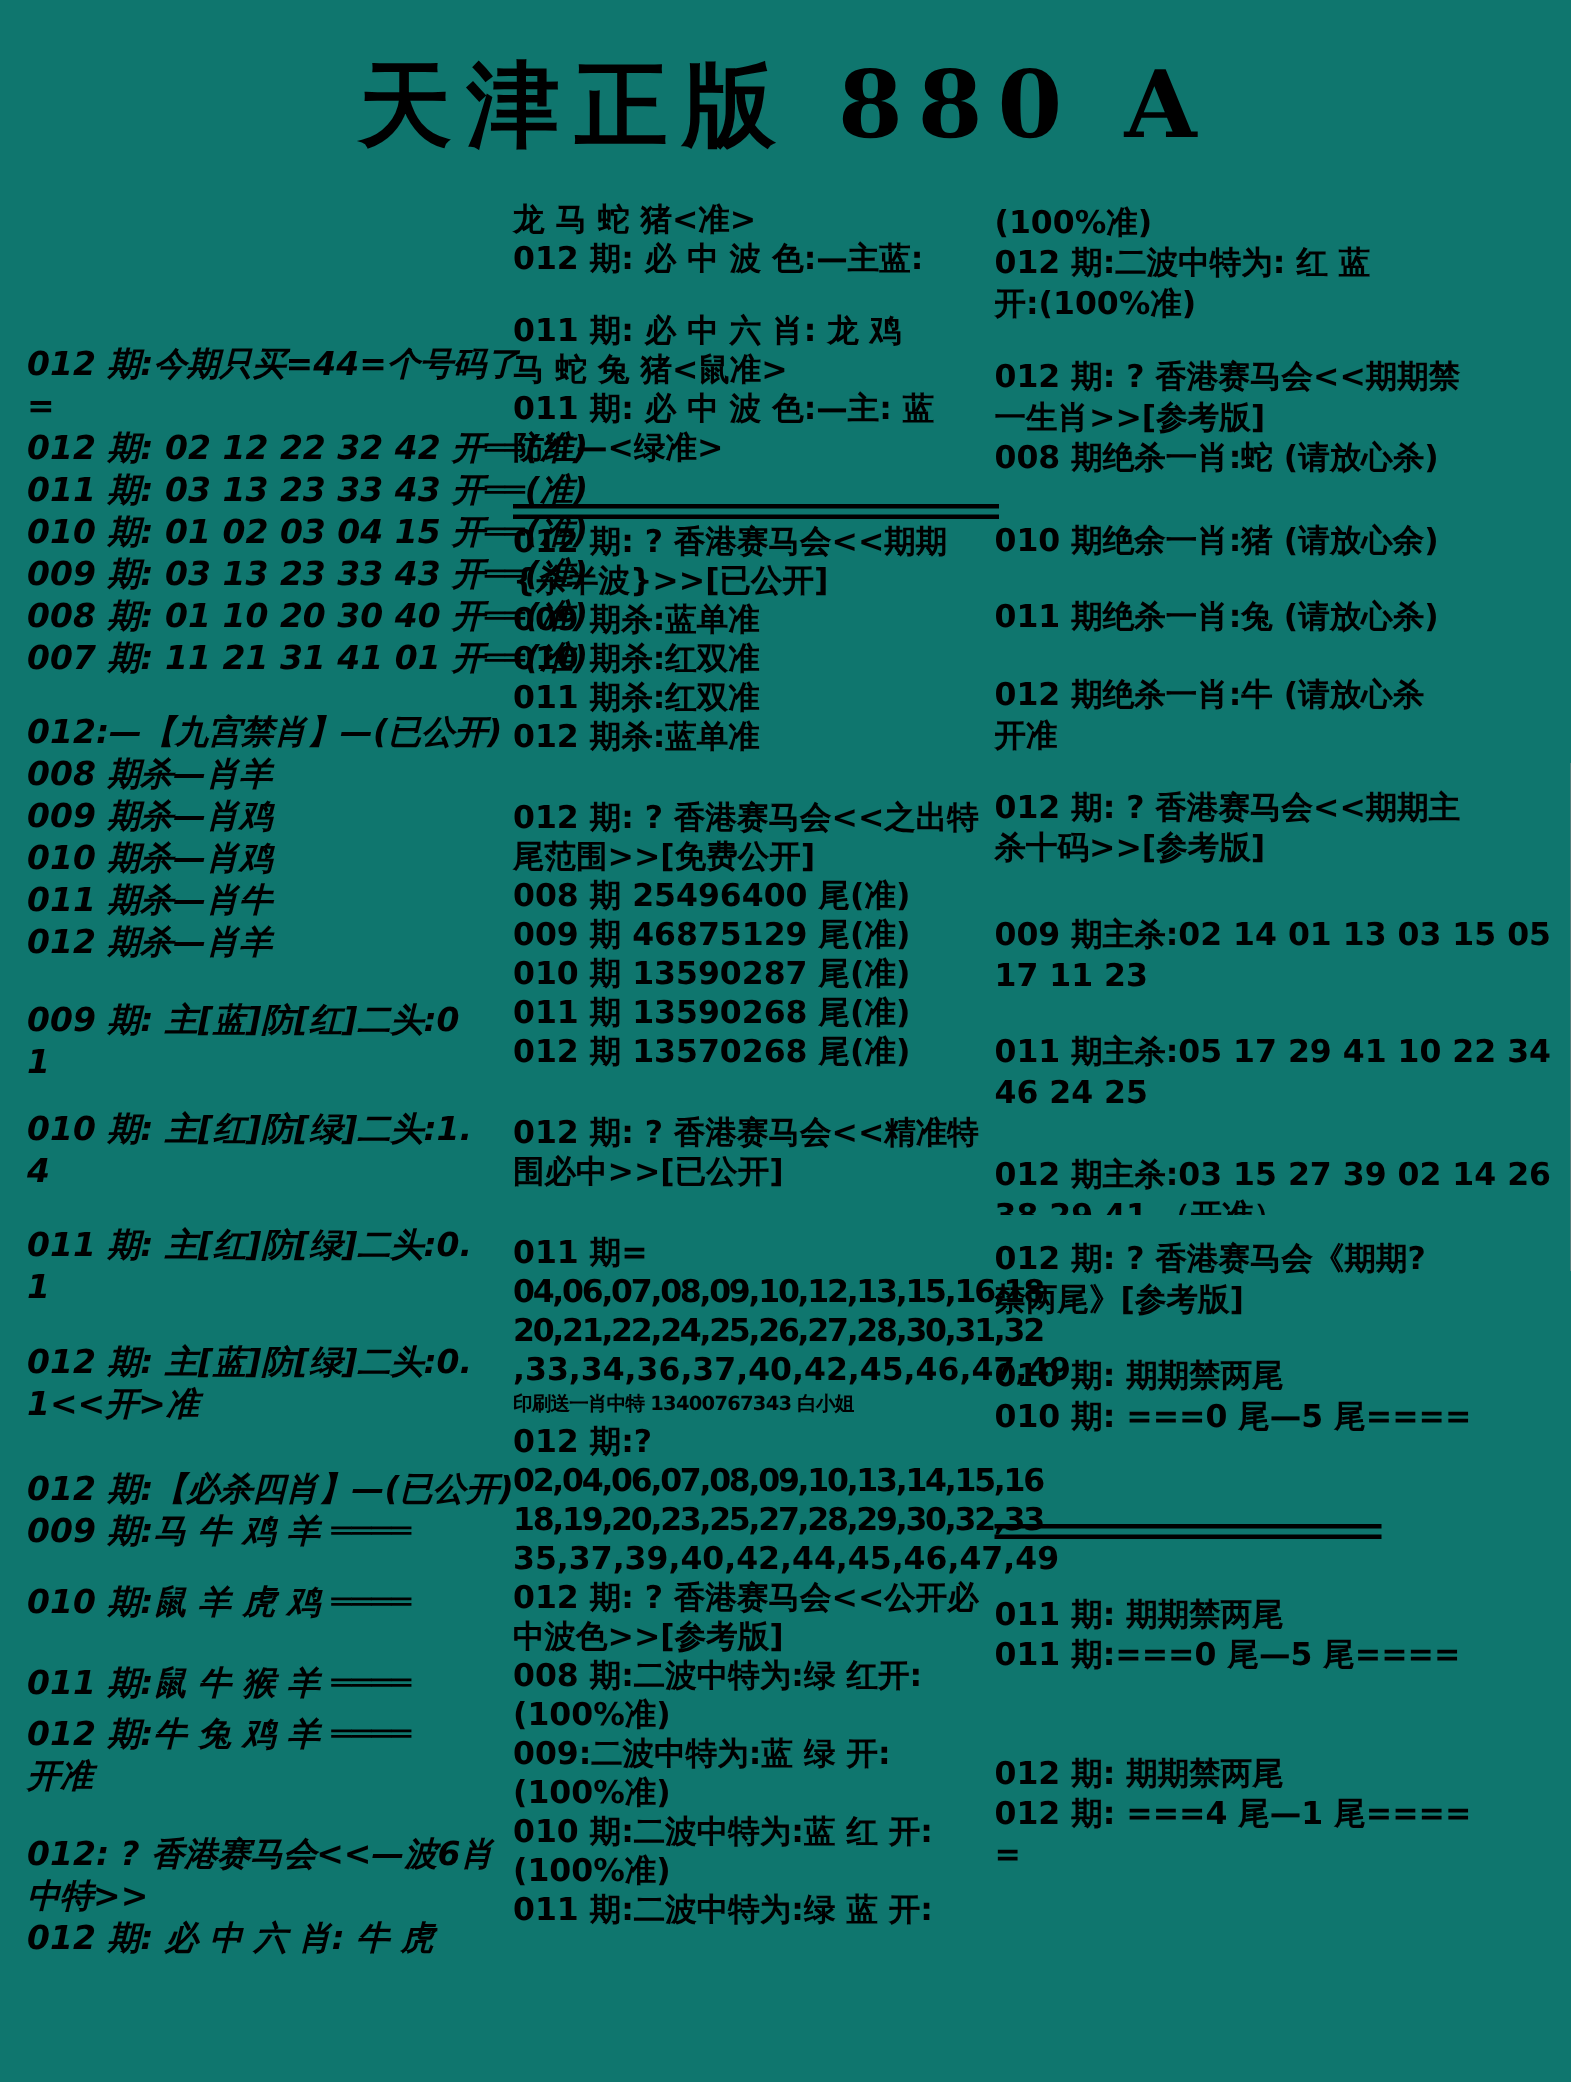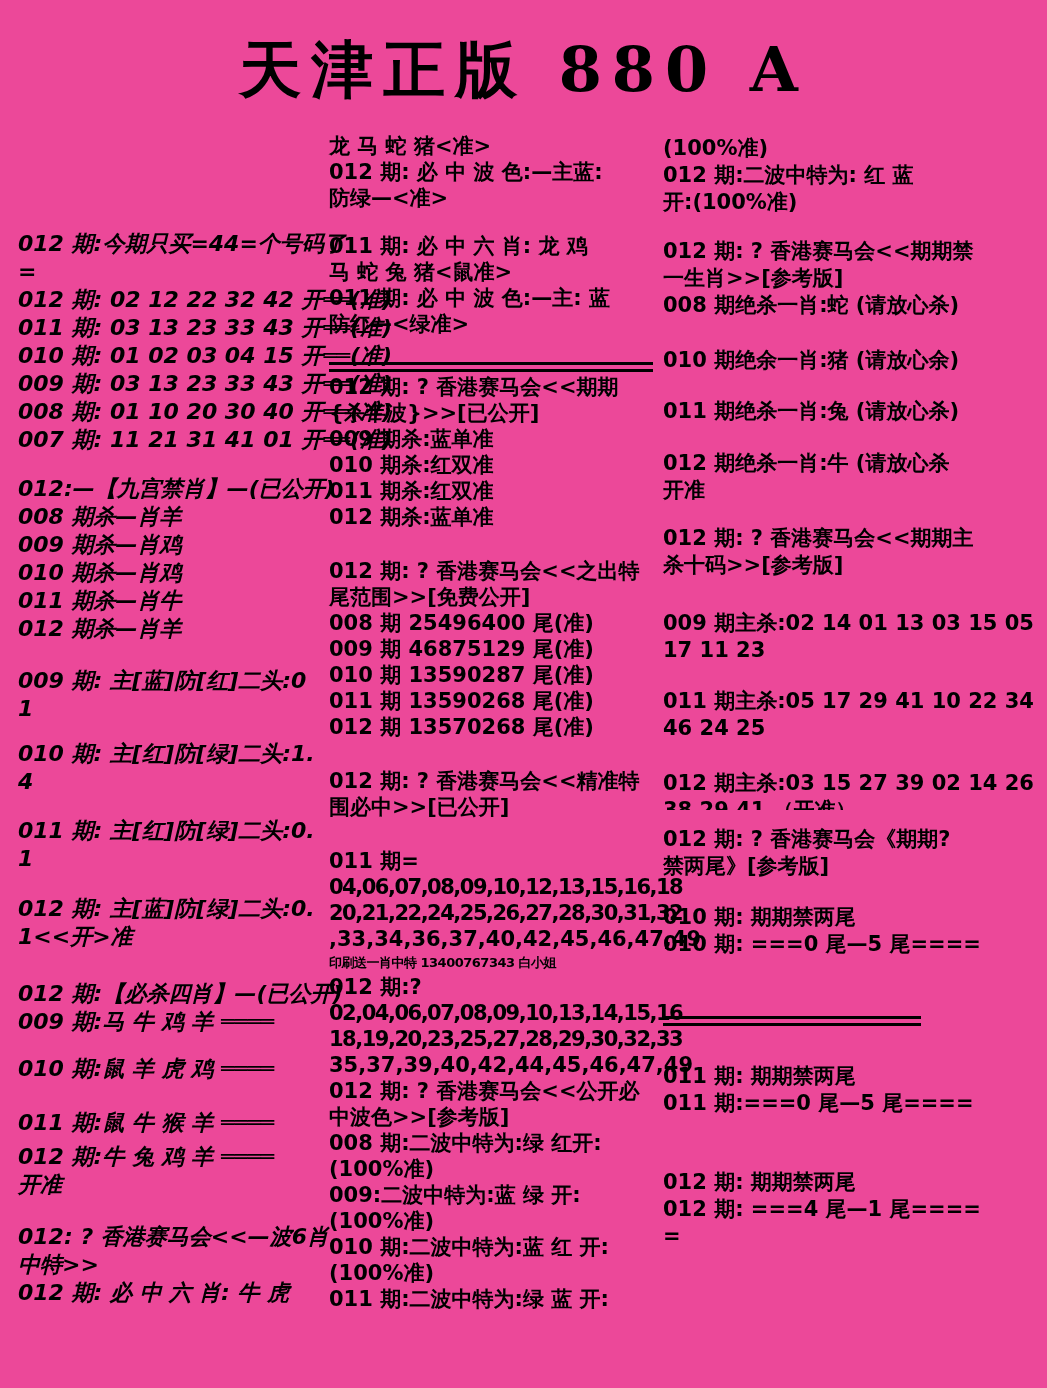--- a/index.html
+++ b/index.html
@@ -1,36 +1,36 @@
 <!DOCTYPE html>
 <html><head>
 <meta charset="utf-8">
 <style>
   html,body{margin:0;padding:0;background:#888;}
   #page{
     position:relative;
     width:1047px;height:1388px;
-    background:#ec4899;
+    background:#0f766e;
     color:#000;
     font-family:"DejaVu Sans", sans-serif;
     overflow:hidden;
   }
   #title{
     position:absolute;
     top:28px;left:0;width:100%;
     text-align:center;
     font-family:"DejaVu Serif", serif;
     font-weight:bold;
     font-size:62px;
     letter-spacing:10px;
     white-space:nowrap;
   }
   .col{position:absolute;}
   #col-left  {left:18px;  top:230px; width:312px;font-style:italic;}
-  #col-middle{left:329px; top:133px; width:324px;}
+  #col-middle{left:342px; top:133px; width:324px;}
   #col-right {left:663px; top:135px; width:382px;}
   .block{margin:0;}
   .line{
     font-weight:bold;
     white-space:nowrap;
   }
   #col-left .line  {font-size:22px; line-height:28px;}
   #col-middle .line{font-size:21px; line-height:26px;}
   #col-right .line {font-size:21px; line-height:27px;}
   .tight{letter-spacing:-1.5px;}
@@ -100,21 +100,20 @@
       <div class="block" style="margin-top: 24px;">
         <div class="line">012: ? 香港赛马会&lt;&lt;—波6肖</div>
         <div class="line">中特&gt;&gt;</div>
         <div class="line">012 期: 必 中 六 肖: 牛 虎</div>
       </div>
     </div>
   <div id="col-middle" class="col">
       <div class="block" style="margin-top: 0px;">
         <div class="line">龙 马 蛇 猪&lt;准&gt;</div>
         <div class="line">012 期: 必 中 波 色:—主蓝:</div>
-        <div class="line">防绿—&lt;准&gt;</div>
       </div>
       <div class="block" style="margin-top: 22px;">
         <div class="line">011 期: 必 中 六 肖: 龙 鸡</div>
         <div class="line">马 蛇 兔 猪&lt;鼠准&gt;</div>
         <div class="line">011 期: 必 中 波 色:—主: 蓝</div>
         <div class="line">防红—&lt;绿准&gt;</div>
       </div>
       <div class="block" style="margin-top: 25px;">
         <div class="rule"></div>
       </div>

